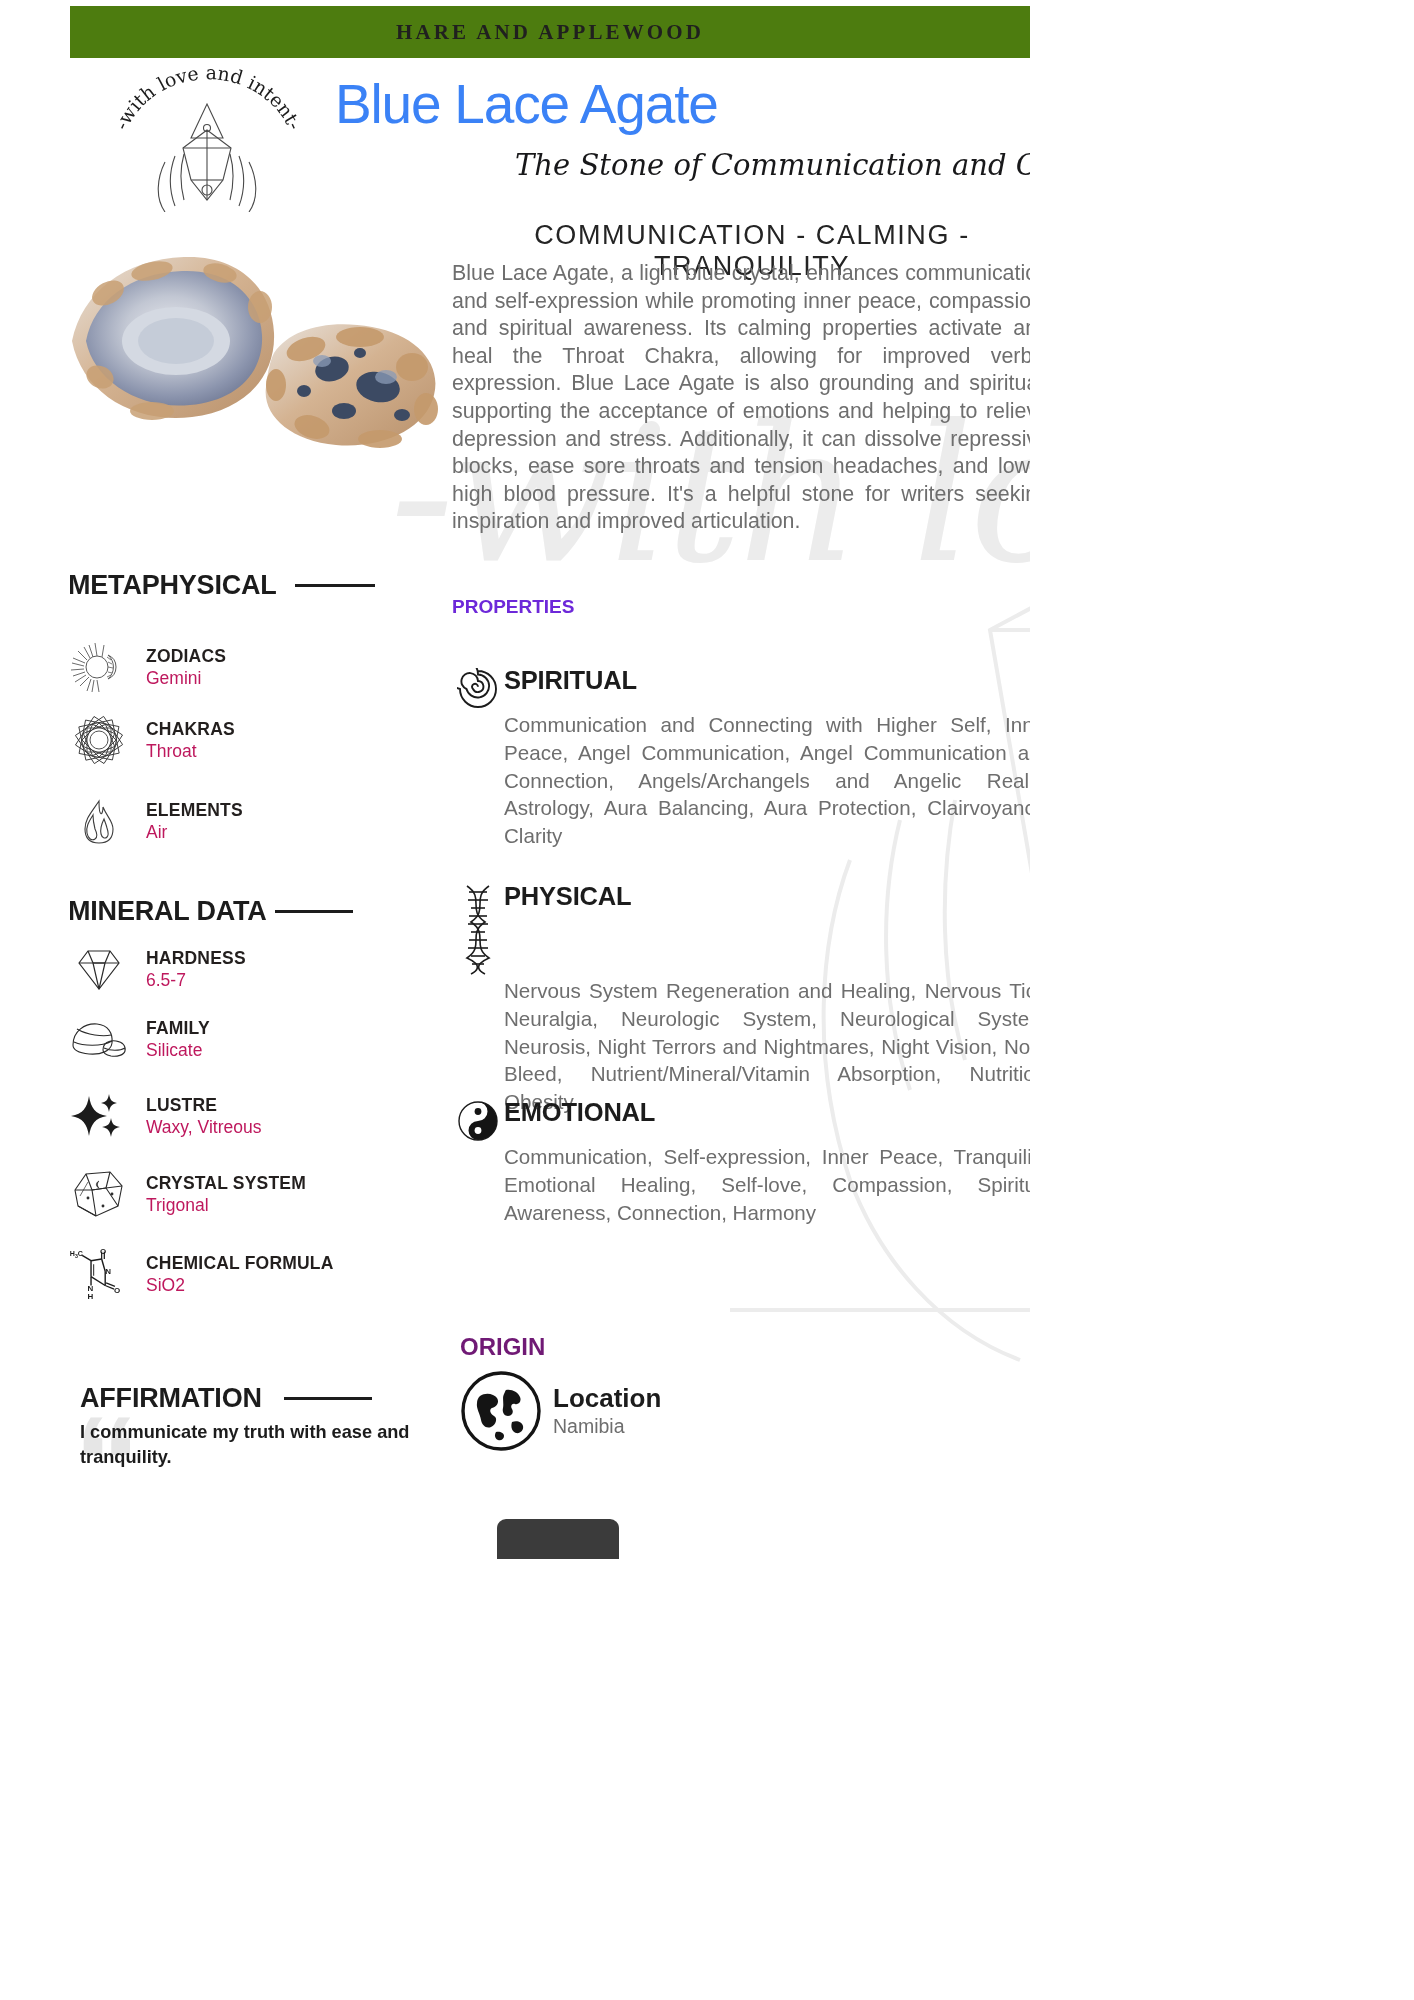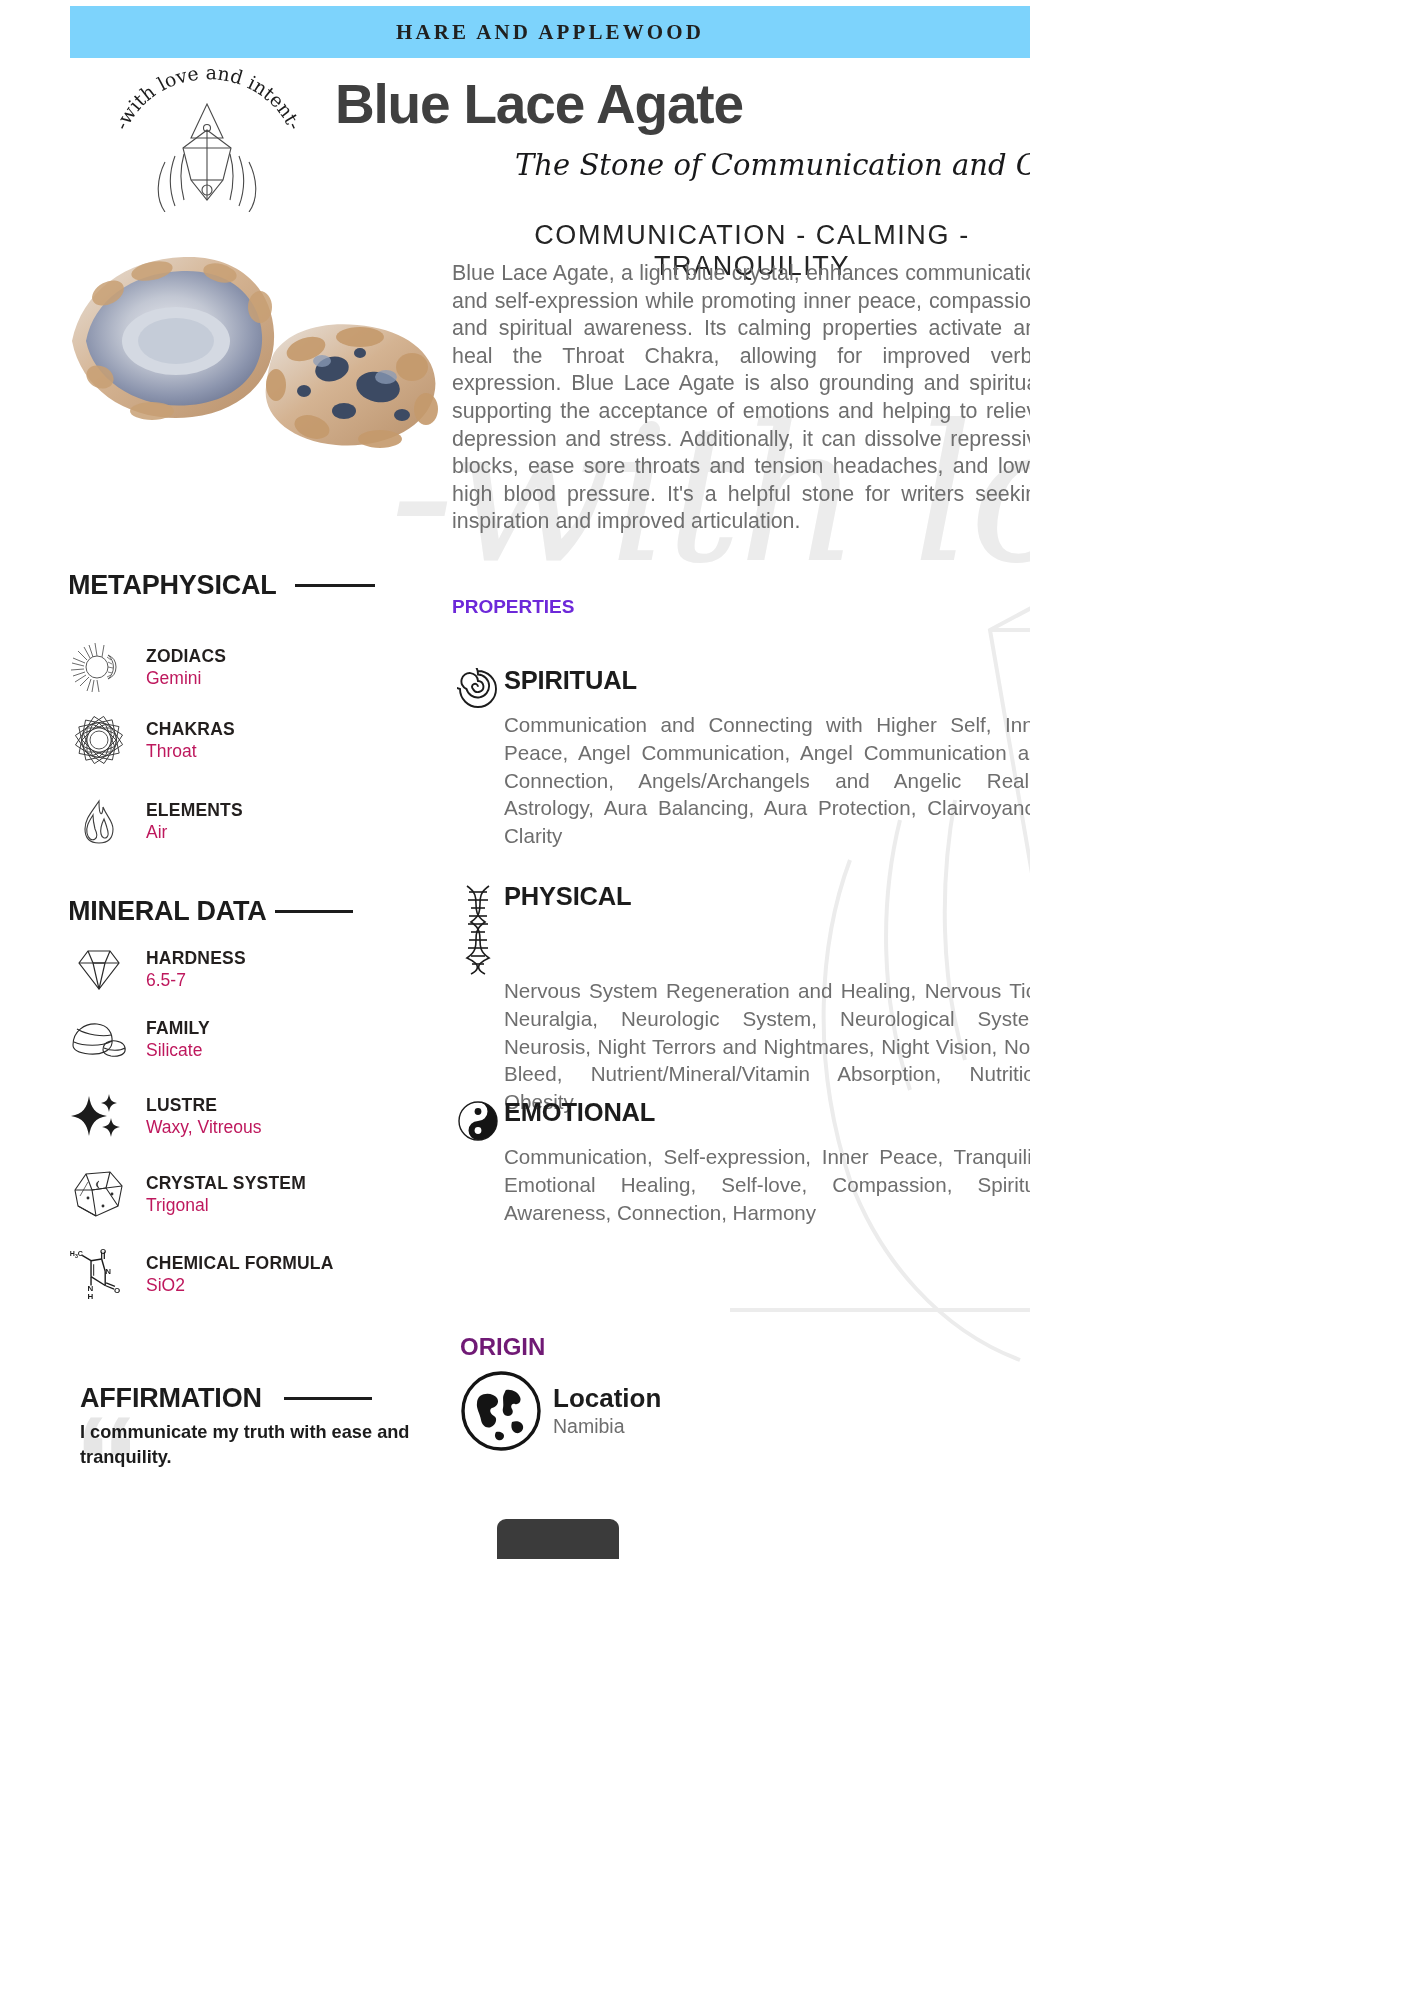--- a/index.html
+++ b/index.html
@@ -20,34 +20,34 @@
   .wm-text {
     position:absolute; left:20px; top:120px;
     font-size:210px; color:#ececec;
     font-family:"DejaVu Serif", serif; font-style:italic;
     white-space:nowrap; letter-spacing:-4px;
   }
 
   
   .brand-band {
     position:absolute; left:70px; top:6px; width:960px; height:52px;
-    background:#7dd3fc; display:flex; align-items:center; justify-content:center;
+    background:#4d7c0f; display:flex; align-items:center; justify-content:center;
   }
   .brand-band span {
     font-family:"Liberation Serif", serif;
     font-size:21px; letter-spacing:3.1px; color:#20201f; font-weight:700;
   }
 
   
   .logo { position:absolute; left:105px; top:62px; width:205px; height:150px; }
 
   
   .title {
     position:absolute; left:335px; top:72px;
-    font-size:55px; font-weight:700; color:#404040;
+    font-size:55px; font-weight:400; color:#3b82f6;
     letter-spacing:-1.2px; font-family:"Liberation Sans", sans-serif;text-align:center;
   }
   .tagline {
     position:absolute; left:515px; top:148px; width:520px;
     font-family:"DejaVu Serif", serif; font-style:italic;
     font-size:29px; color:#18181a; white-space:nowrap;
   }
   .keywords {
     position:absolute; left:452px; top:220px; width:600px;
     text-align:center; font-size:27px; color:#242424;

